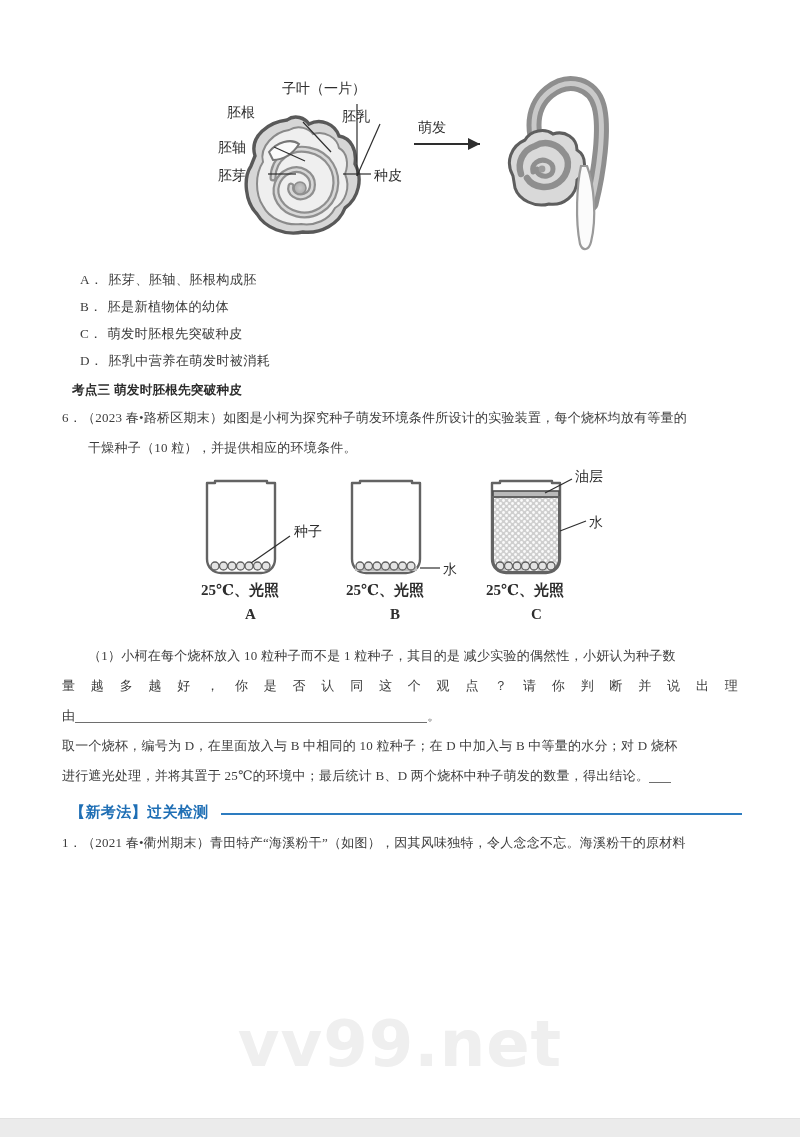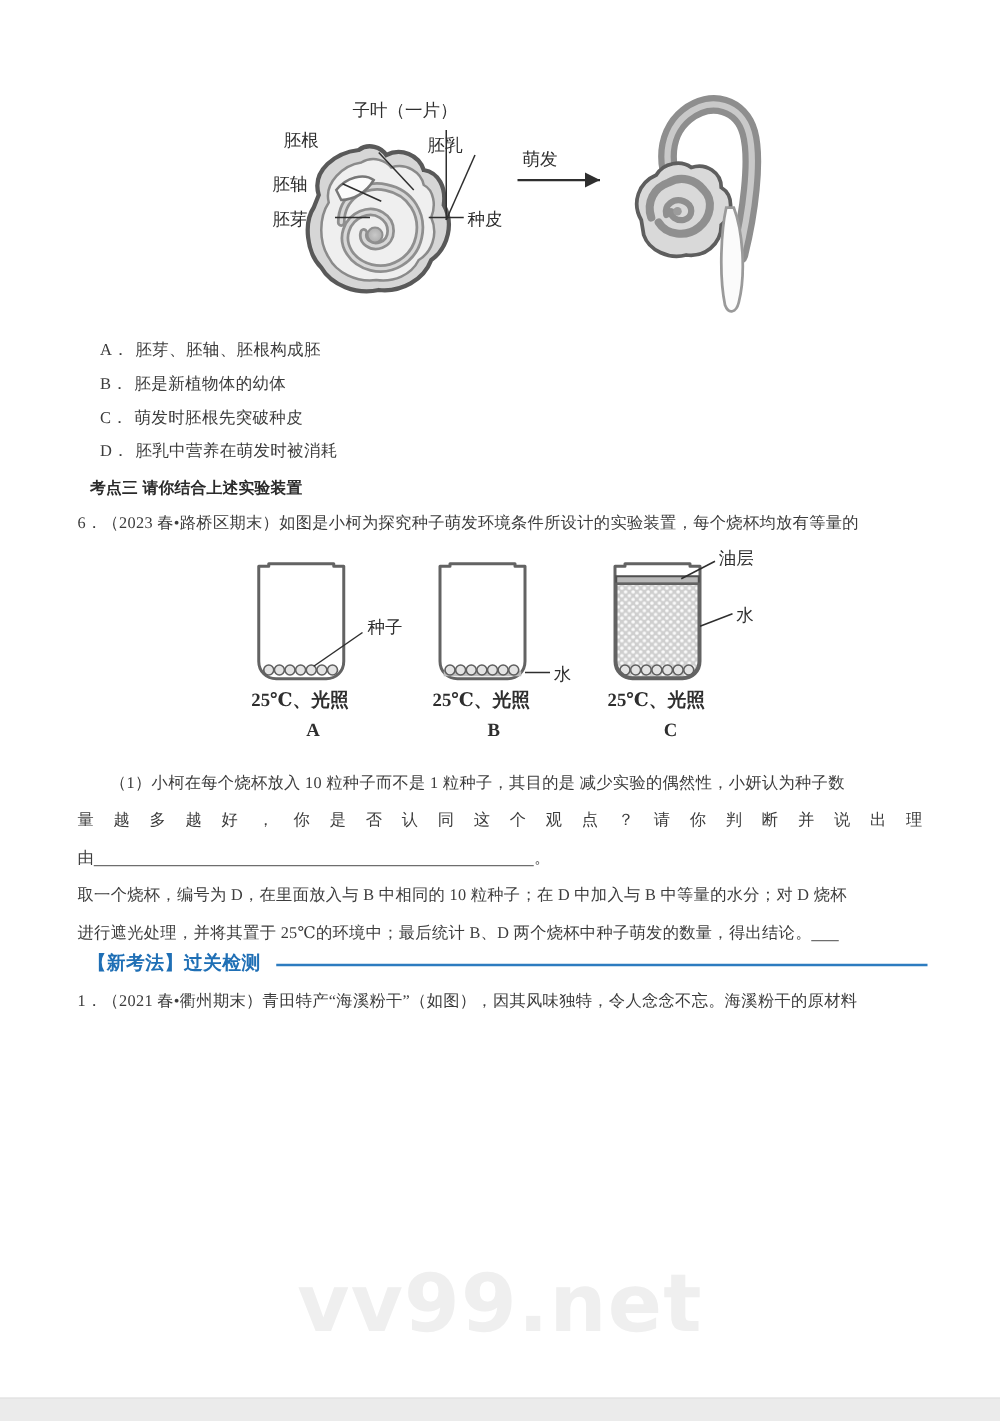--- a/index.html
+++ b/index.html
@@ -106,21 +106,21 @@
     border-bottom: 1px solid #6e6e6e;
     height: 15px;
     vertical-align: -3px;
   }
   .blank.w-long { width: 352px; }
   .blank.w-mid  { width: 168px; }
   .blank.w-tiny { width: 22px; }
 
   
   .banner {
-    margin: 0 0 6px 0;
+    margin: 12px 0 6px 0;
     padding: 0 58px 0 70px;
     display: flex;
     align-items: center;
   }
   .banner-title {
     font-family: "Liberation Sans", "DejaVu Sans", sans-serif;
     font-weight: bold;
     font-size: 15px;
     color: #1f6fb5;
     letter-spacing: 0.4px;
@@ -296,26 +296,27 @@
       <div class="opt">
         <span class="lbl">C．</span>
         <span>萌发时胚根先突破种皮</span>
       </div>
       <div class="opt">
         <span class="lbl">D．</span>
         <span>胚乳中营养在萌发时被消耗</span>
       </div>
     </div>
 
-    <div class="kaodian">考点三  请你结合上述实验装置</div>
+    <div class="kaodian">考点三  萌发时胚根先突破种皮</div>
 
     <div class="qblock">
       <div class="qline">
         <span class="qnum">6．</span><span>（2023 春•路桥区期末）如图是小柯为探究种子萌发环境条件所设计的实验装置，每个烧杯均放有等量的</span>
       </div>
+      <div class="qline indent">干燥种子（10 粒），并提供相应的环境条件。</div>
     </div>
 
     <div class="fig-beakers">
       <svg width="800" height="178" viewBox="0 0 800 178" xmlns="http://www.w3.org/2000/svg">
         <defs>
           <pattern id="waterDots" width="6" height="6" patternUnits="userSpaceOnUse">
             <rect width="6" height="6" fill="#cfcfcf"></rect>
             <circle cx="1.5" cy="1.5" r="1.4" fill="#fbfbfb"></circle>
             <circle cx="4.5" cy="4.5" r="1.4" fill="#fbfbfb"></circle>
           </pattern>

